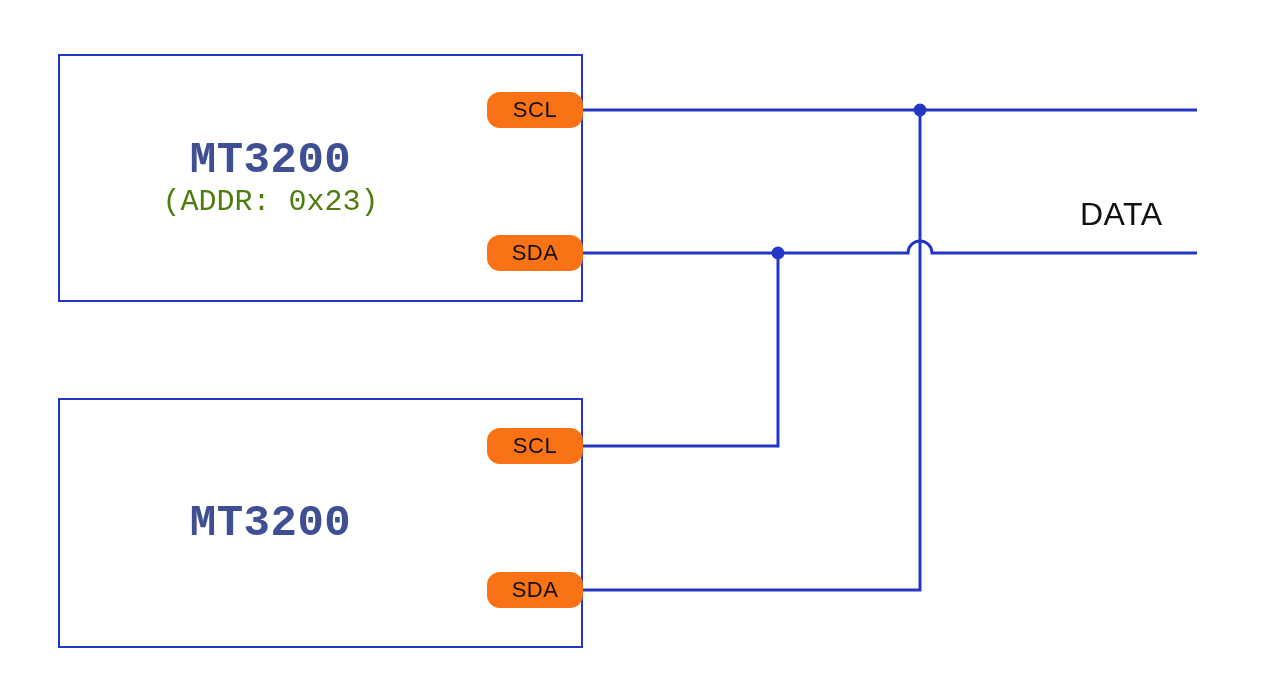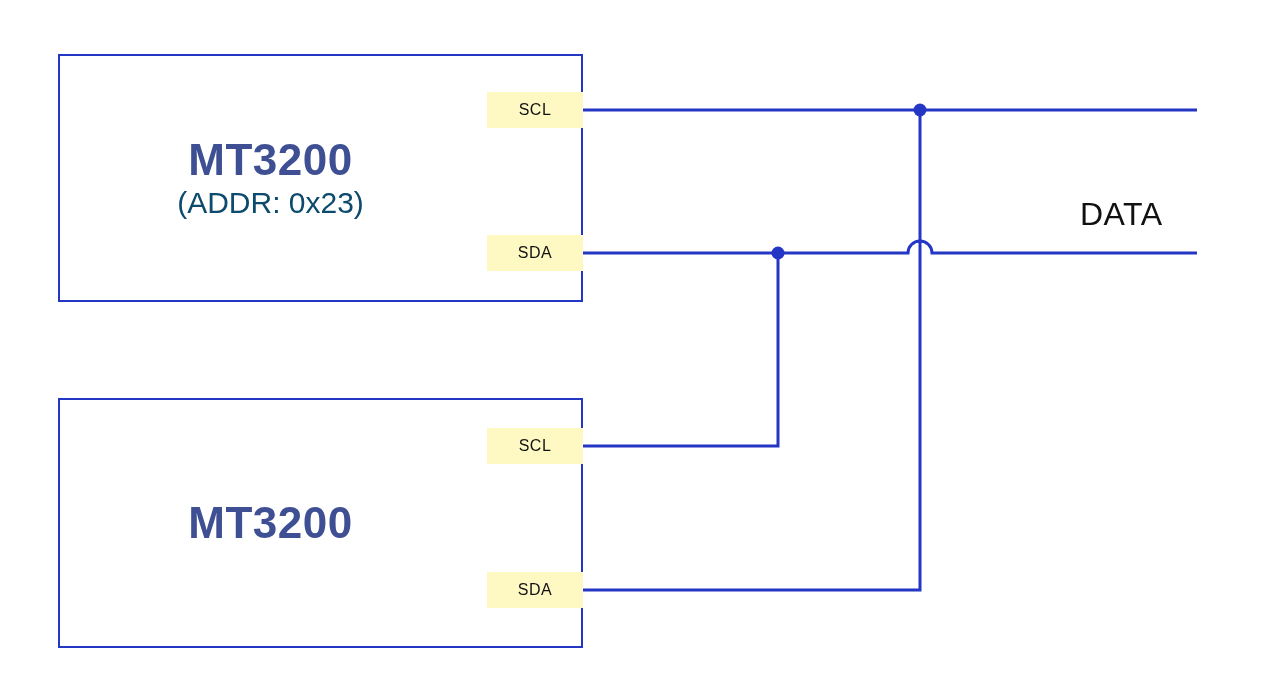--- a/index.html
+++ b/index.html
@@ -35,44 +35,46 @@
   }
   .chip-labels {
     position: absolute;
     left: 0;
     right: 0;
     top: 50%;
     transform: translateY(-50%);
     text-align: center;
     line-height: 1.05;
     padding-right: 100px;
+    font-family: Liberation Mono, monospace;
   }
   .chip-name {
     font-size: 44px;
     font-weight: bold;
     color: #3f4f94;
     letter-spacing: 0.5px;
     white-space: nowrap;
   }
   .chip-addr {
     font-size: 30px;
-    color: #0c4a6e;
+    color: #4d7c0f;
     margin-top: 4px;
     white-space: nowrap;
   }
   .pin {
     position: absolute;
     box-sizing: border-box;
-    background: #fef9c3;
+    background: #f97316;
     color: #111111;
-    font-size: 16px;
+    font-size: 22px;
     display: flex;
     align-items: center;
     justify-content: center;
     letter-spacing: 0.5px;
+    border-radius: 13px;
   }
   .net-label {
     position: absolute;
     font-size: 32px;
     color: #111111;
     white-space: nowrap;
     letter-spacing: 0.5px;
   }
 </style>
 </head>

